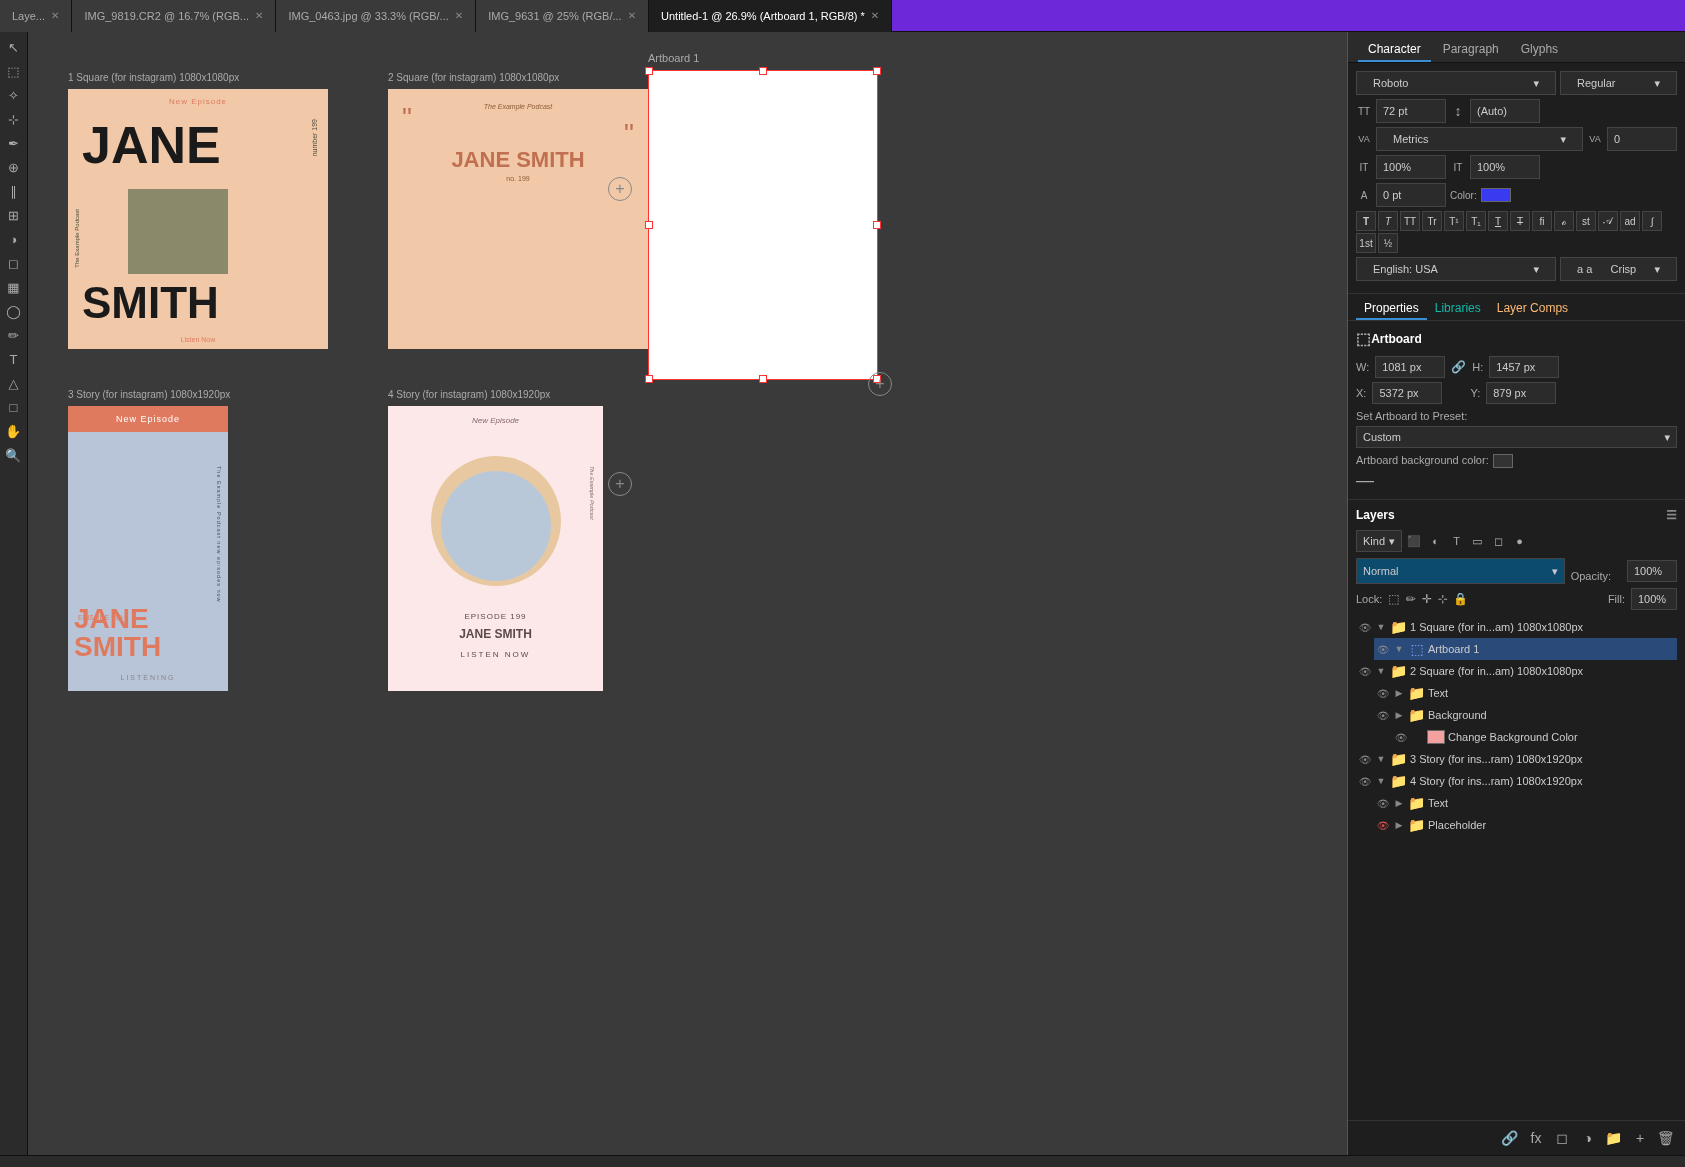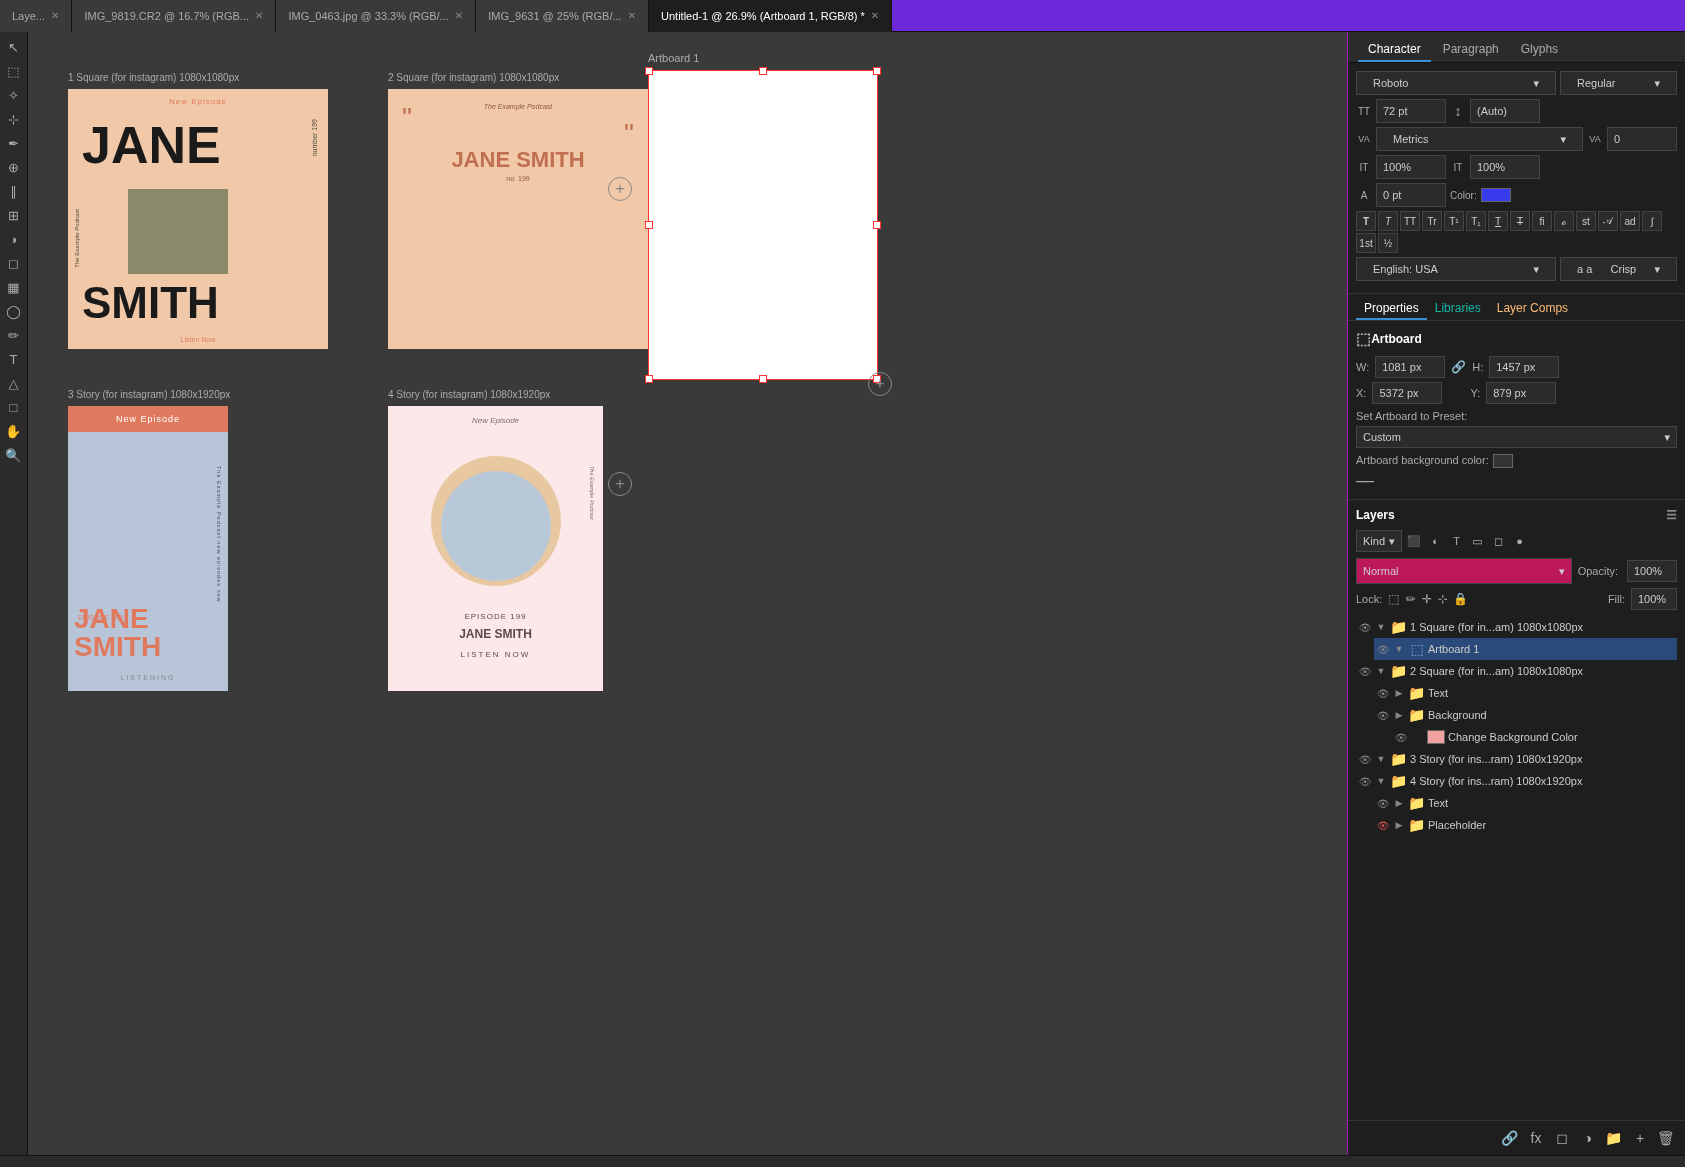--- a/index.html
+++ b/index.html
@@ -110,22 +110,22 @@
 
     
     .layers-section { padding: 8px; flex: 1; }
     .layers-title { color: #fff; font-size: 12px; font-weight: bold; margin-bottom: 8px; display: flex; justify-content: space-between; }
     .layers-toolbar { display: flex; gap: 4px; align-items: center; margin-bottom: 6px; }
     .layer-filter { background: #2b2b2b; border: 1px solid #444; color: #ccc; padding: 2px 6px; font-size: 11px; height: 22px; display: flex; align-items: center; gap: 4px; cursor: pointer; }
     .layer-icons { display: flex; gap: 3px; }
     .layer-icon-btn { width: 18px; height: 18px; background: none; border: none; color: #aaa; cursor: pointer; font-size: 11px; display: flex; align-items: center; justify-content: center; }
 
     .blend-row { display: flex; gap: 6px; align-items: center; margin-bottom: 4px; }
-    .blend-select { background: #be185d; border: 1px solid #444; color: #ccc; padding: 12px 6px; font-size: 11px; height: 22px; flex: 1; display: flex; align-items: center; justify-content: space-between; cursor: pointer; }
-    .opacity-row { display: flex; gap: 9px; align-items: center; font-size: 11px; color: #aaa; }
+    .blend-select { background: #0c4a6e; border: 1px solid #444; color: #ccc; padding: 12px 6px; font-size: 11px; height: 22px; flex: 1; display: flex; align-items: center; justify-content: space-between; cursor: pointer; }
+    .opacity-row { display: flex; gap: 16px; align-items: flex-end; font-size: 11px; color: #aaa; }
 
     .lock-row { display: flex; gap: 6px; align-items: center; font-size: 11px; color: #aaa; margin-bottom: 6px; }
     .lock-icon { font-size: 12px; cursor: pointer; }
     .fill-label { color: #aaa; }
 
     
     .layer-item { display: flex; align-items: center; padding: 2px 0; cursor: pointer; }
     .layer-item.selected { background: #2a4a7a; }
     .eye-btn { width: 18px; height: 18px; display: flex; align-items: center; justify-content: center; color: #888; font-size: 10px; cursor: pointer; flex-shrink: 0; }
     .eye-btn.red { color: #e05050; }

